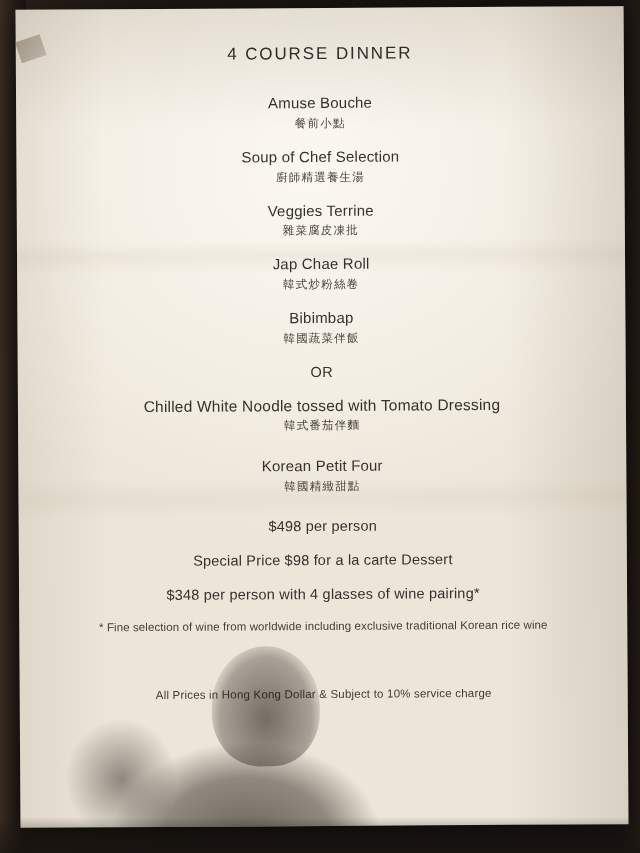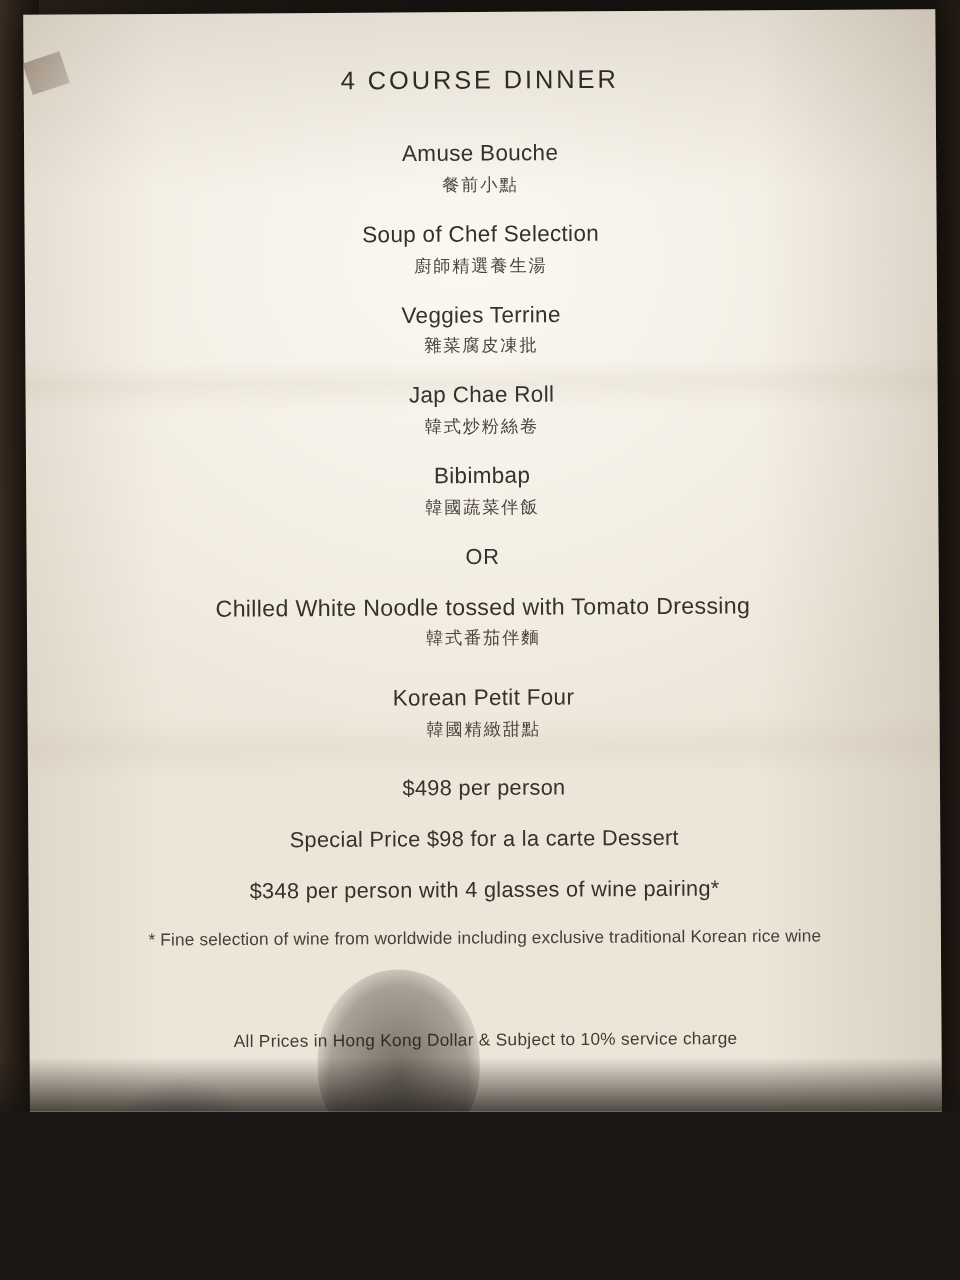--- a/index.html
+++ b/index.html
@@ -10,21 +10,21 @@
     width: 640px;
     height: 853px;
     overflow: hidden;
     background: #1b1714;
     font-family: "Liberation Sans", sans-serif;
   }
 
   #page {
     position: relative;
     width: 640px;
-    height: 741px;
+    height: 853px;
     background: #171310;
     overflow: hidden;
   }
 
   
   .backdrop {
     position: absolute;
     inset: 0;
     background:
       linear-gradient(100deg, #2a211b 0%, #1d1814 18%, #171310 45%, #171310 100%);

